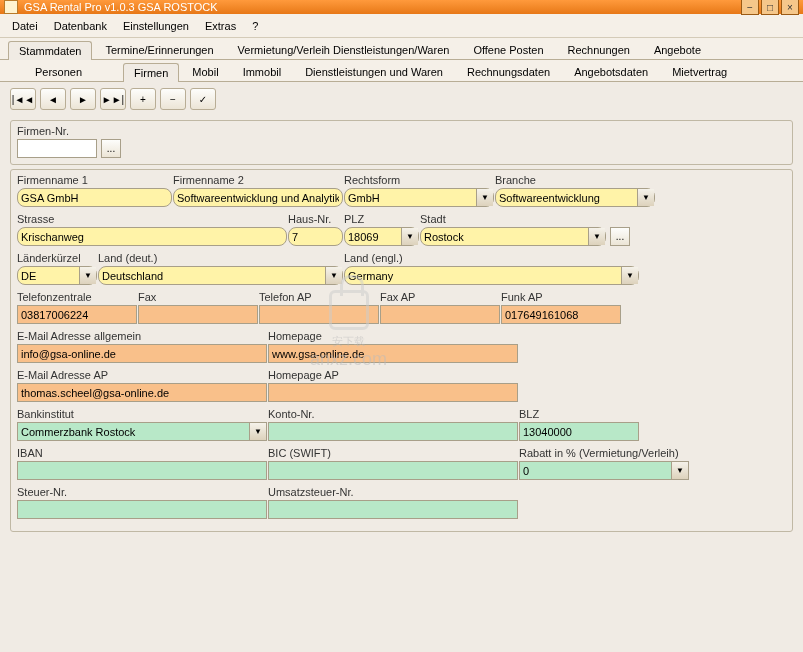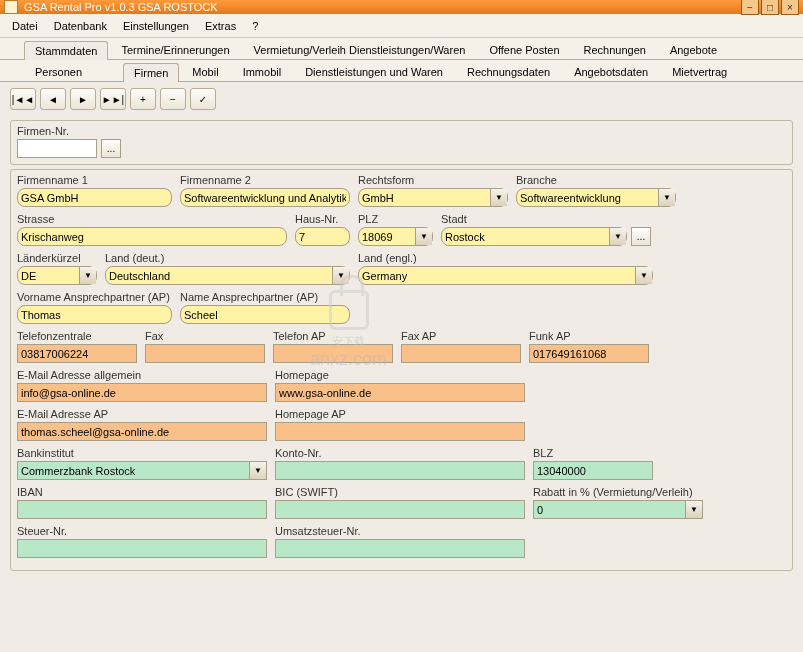--- a/index.html
+++ b/index.html
@@ -7,21 +7,21 @@
 
 .titlebar { background: linear-gradient(to bottom, #ff9a3c, #e77817); height: 14px; display: flex; align-items: center; padding: 0 4px; color: #fff; }
 .titlebar .icon { width: 14px; height: 14px; background: #fff3d0; border: 1px solid #b87a2a; margin-right: 6px; }
 .titlebar .title { flex: 1; font-size: 11px; }
 .titlebar .winbtns { display: flex; gap: 2px; }
 .titlebar .winbtn { width: 18px; height: 16px; background: #f5c78a; border: 1px solid #9a5a14; display: flex; align-items: center; justify-content: center; font-size: 10px; cursor: pointer; color: #333; }
 
 .menubar { background: #f5f0e8; height: 24px; display: flex; align-items: center; padding: 0 6px; gap: 4px; border-bottom: 1px solid #d4cbb8; }
 .menubar span { padding: 2px 6px; cursor: pointer; }
 
-.tabs1 { background: #f5f0e8; height: 22px; display: flex; align-items: flex-end; padding: 0 24px; gap: 2px; border-bottom: 1px solid #b8ad95; }
+.tabs1 { background: #f5f0e8; height: 22px; display: flex; align-items: flex-end; padding: 0 8px; gap: 2px; border-bottom: 1px solid #b8ad95; }
 .tabs1 .tab { padding: 3px 10px; cursor: pointer; border: 1px solid transparent; border-bottom: none; }
 .tabs1 .tab.active { background: #f0ebe4; border-color: #b8ad95; border-radius: 3px 3px 0 0; position: relative; top: 1px; }
 
 .tabs2 { background: #f5f0e8; height: 22px; display: flex; align-items: flex-end; padding: 0 24px; gap: 2px; border-bottom: 1px solid #b8ad95; }
 .tabs2 .tab { padding: 3px 10px; cursor: pointer; border: 1px solid transparent; border-bottom: none; }
 .tabs2 .tab.active { background: #f0ebe4; border-color: #b8ad95; border-radius: 3px 3px 0 0; position: relative; top: 1px; margin-left: 28px; }
 
 .toolbar { padding: 6px 10px; display: flex; gap: 4px; }
 .navbtn { width: 26px; height: 22px; background: linear-gradient(#fdfdfb,#ece5d6); border: 1px solid #b8ad95; border-radius: 3px; display: flex; align-items: center; justify-content: center; cursor: pointer; font-size: 10px; }
 
@@ -34,21 +34,21 @@
 .yellow { background: #fff3a8 !important; border-radius: 8px; }
 .orange { background: #f9c08a !important; }
 .green { background: #b8e8c8 !important; }
 .blue-sel { background: #2a6fd4; color: #fff; }
 
 .combo { display: flex; align-items: center; position: relative; padding-right: 18px; }
 .combo .arrow { position: absolute; right: 0; top: 0; width: 17px; height: 100%; background: linear-gradient(#f5f2ea,#ddd2bc); border-left: 1px solid #a89f89; display: flex; align-items: center; justify-content: center; font-size: 8px; cursor: pointer; }
 
 .smallbtn { width: 20px; height: 19px; border: 1px solid #a89f89; background: linear-gradient(#fdfdfb,#ece5d6); display: flex; align-items: center; justify-content: center; cursor: pointer; font-size: 10px; }
 
-.row { display: flex; gap: 8px; margin-bottom: 6px; }
+.row { display: flex; gap: 1px; margin-bottom: 6px; }
 
 .watermark { position: absolute; top: 290px; left: 310px; color: #bbb; font-size: 30px; opacity: 0.5; pointer-events: none; z-index: 100; text-align: center; }
 .watermark .lock { width: 40px; height: 40px; border: 3px solid #ccc; border-radius: 6px; margin: 0 auto 4px; position: relative; }
 .watermark .lock:before { content: ""; position: absolute; top: -18px; left: 8px; width: 18px; height: 18px; border: 3px solid #ccc; border-bottom: none; border-radius: 10px 10px 0 0; }
 </style>
 </head>
 <body>
 
 <div class="titlebar">
   <div class="icon"></div>
@@ -178,30 +178,20 @@
     </div>
     <div class="field" style="width:295px">
       <label>Land (engl.)</label>
       <div class="combo yellow">
           <span>Germany</span>
           <span class="arrow">▼</span>
         </div>
     </div>
   </div>
 
-  <div class="row">
-    <div class="field" style="width:155px">
-      <label>Vorname Ansprechpartner (AP)</label>
-      <input type="text" class="yellow" value="Thomas" style="">
-    </div>
-    <div class="field" style="width:170px">
-      <label>Name Ansprechpartner (AP)</label>
-      <input type="text" class="yellow" value="Scheel" style="">
-    </div>
-  </div>
 
   <div class="row">
     <div class="field" style="width:120px">
       <label>Telefonzentrale</label>
       <input type="text" class="orange" value="03817006224" style="">
     </div>
     <div class="field" style="width:120px">
       <label>Fax</label>
       <input type="text" class="orange" value="" style="">
     </div>

